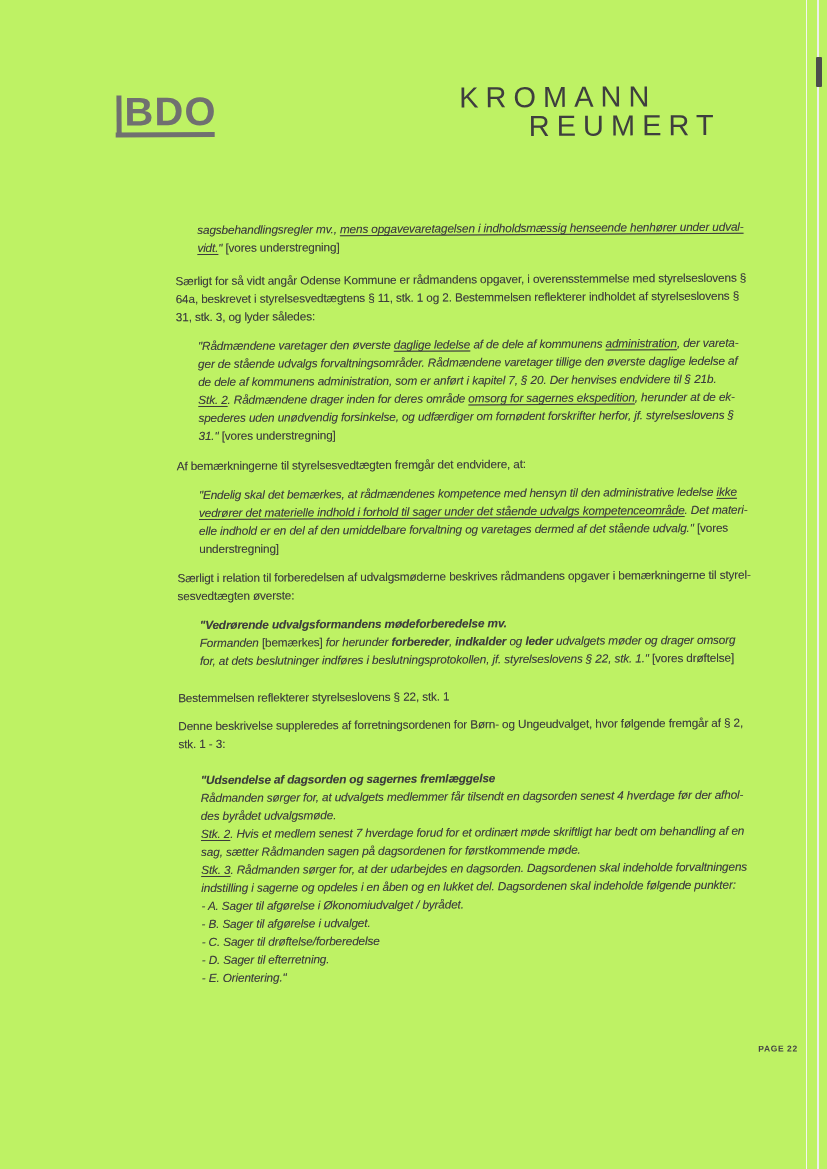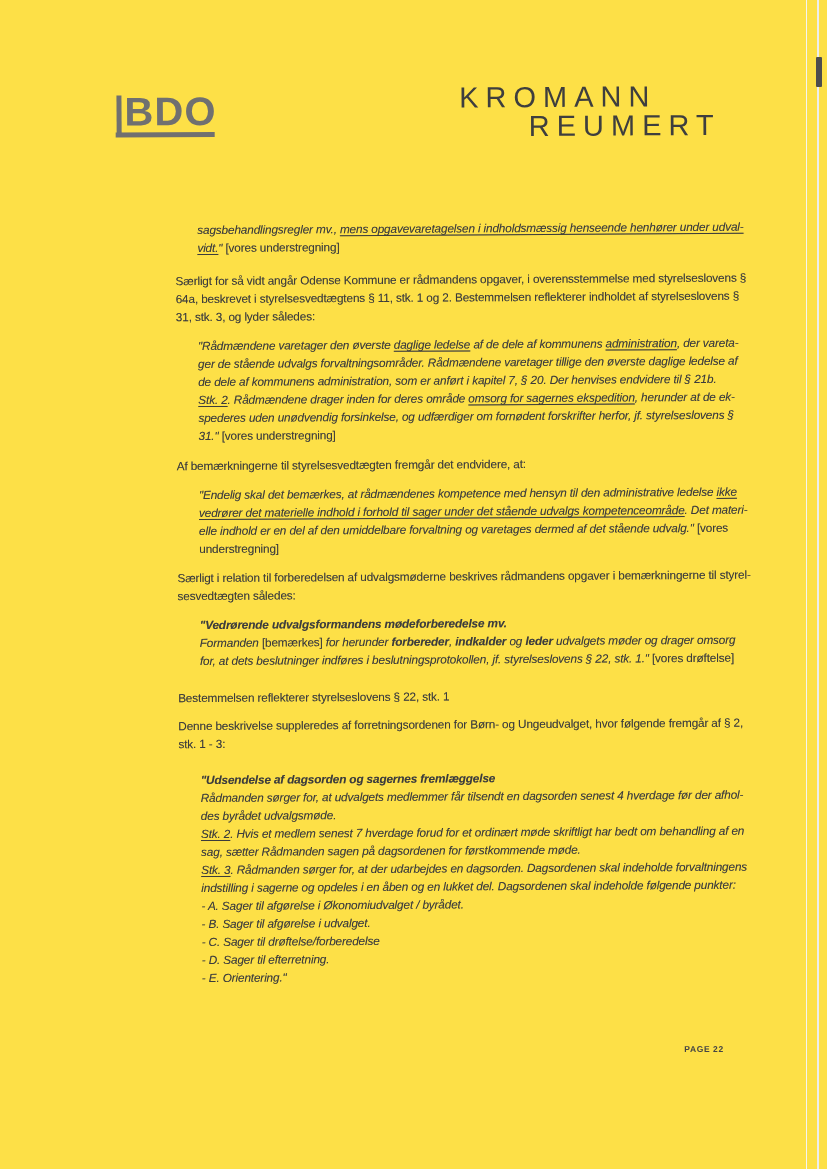--- a/index.html
+++ b/index.html
@@ -2,21 +2,21 @@
 <html><head>
 <meta charset="utf-8">
 <style>
   html,body{margin:0;padding:0;}
   body{
     width:827px;height:1169px;position:relative;overflow:hidden;
     background:#fefefe;
     font-family:"Liberation Sans",sans-serif;
     color:#3c3c3c;
   }
-  .page{position:absolute;inset:0;background:#fde047;text-decoration:underline;}
+  .page{position:absolute;inset:0;background:#bef264;text-decoration:underline;}
   .rot{position:absolute;inset:0;transform:rotate(-0.35deg);transform-origin:45% 30%;}
 
   
   .bdo{position:absolute;left:116px;top:90px;width:104px;height:50px;}
   .bdo-bar{position:absolute;left:2px;top:4px;width:5px;height:38px;background:#707070;}
   .bdo-text{
     position:absolute;left:10px;top:-3px;
     font-size:40px;font-weight:700;letter-spacing:1px;color:#707070;line-height:46px;
   }
   .bdo-underline{position:absolute;left:1px;top:41px;width:99px;height:4.5px;background:#707070;}
@@ -45,21 +45,21 @@
   .block:nth-child(10){margin-top:18px;}
   .quote{padding-left:22px;}
   .quote .line{font-style:italic;}
   .line{white-space:nowrap;height:18px;}
   span.r{font-style:normal;text-align:center;}
   span.b{font-weight:700;}
   span.u{text-decoration:underline;text-underline-offset:2px;}
 
   
   .page-num{
-    position:absolute;left:680px;top:1046px;
+    position:absolute;left:754px;top:1046px;
     font-size:8.5px;font-weight:700;letter-spacing:0.6px;color:#454545;
   }
 
   
   .scan-line{position:absolute;left:817px;top:0;width:2px;height:1169px;background:#ededed;}
   .scan-line2{position:absolute;left:806px;top:0;width:1px;height:1169px;background:#f4f4f4;}
   .mark-top{position:absolute;left:816px;top:57px;width:6px;height:30px;background:#4d4d4d;border-radius:1px;}
 </style>
 </head>
 <body>
@@ -100,21 +100,21 @@
           <div class="line"><span>Af bemærkningerne til styrelsesvedtægten fremgår det endvidere, at:</span></div>
         </div>
         <div class="block quote">
           <div class="line"><span>"Endelig skal det bemærkes, at rådmændenes kompetence med hensyn til den administrative ledelse </span><span class="u">ikke</span></div>
           <div class="line"><span class="u">vedrører det materielle indhold i forhold til sager under det stående udvalgs kompetenceområde</span><span>. Det materi-</span></div>
           <div class="line"><span>elle indhold er en del af den umiddelbare forvaltning og varetages dermed af det stående udvalg." </span><span class="r">[vores</span></div>
           <div class="line"><span class="r">understregning]</span></div>
         </div>
         <div class="block para">
           <div class="line"><span>Særligt i relation til forberedelsen af udvalgsmøderne beskrives rådmandens opgaver i bemærkningerne til styrel-</span></div>
-          <div class="line"><span>sesvedtægten således:</span></div>
+          <div class="line"><span>sesvedtægten øverste:</span></div>
         </div>
         <div class="block quote">
           <div class="line"><span class="b">"Vedrørende udvalgsformandens mødeforberedelse mv.</span></div>
           <div class="line"><span>Formanden </span><span class="r">[bemærkes]</span><span> for herunder </span><span class="b">forbereder</span><span>, </span><span class="b">indkalder</span><span> og </span><span class="b">leder</span><span> udvalgets møder og drager omsorg</span></div>
           <div class="line"><span>for, at dets beslutninger indføres i beslutningsprotokollen, jf. styrelseslovens § 22, stk. 1." </span><span class="r">[vores drøftelse]</span></div>
         </div>
         <div class="block para">
           <div class="line"><span>Bestemmelsen reflekterer styrelseslovens § 22, stk. 1</span></div>
         </div>
         <div class="block para">

